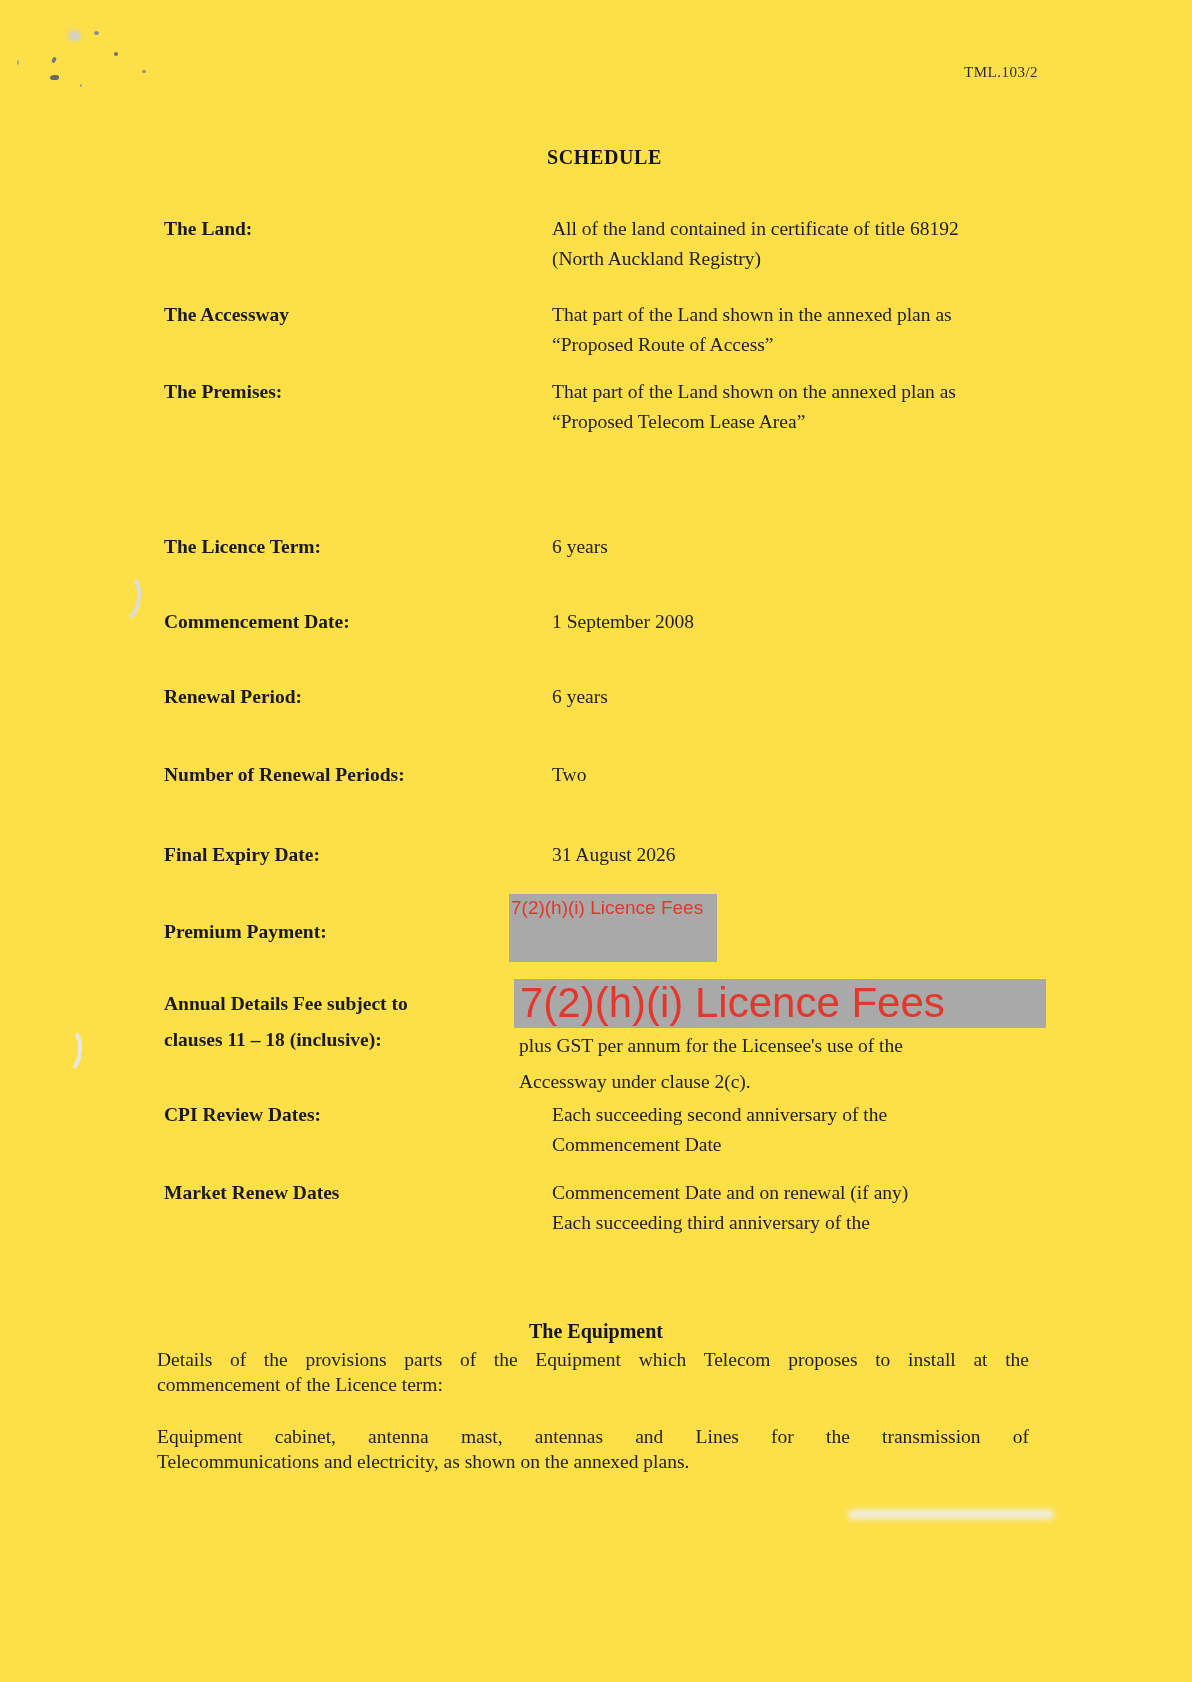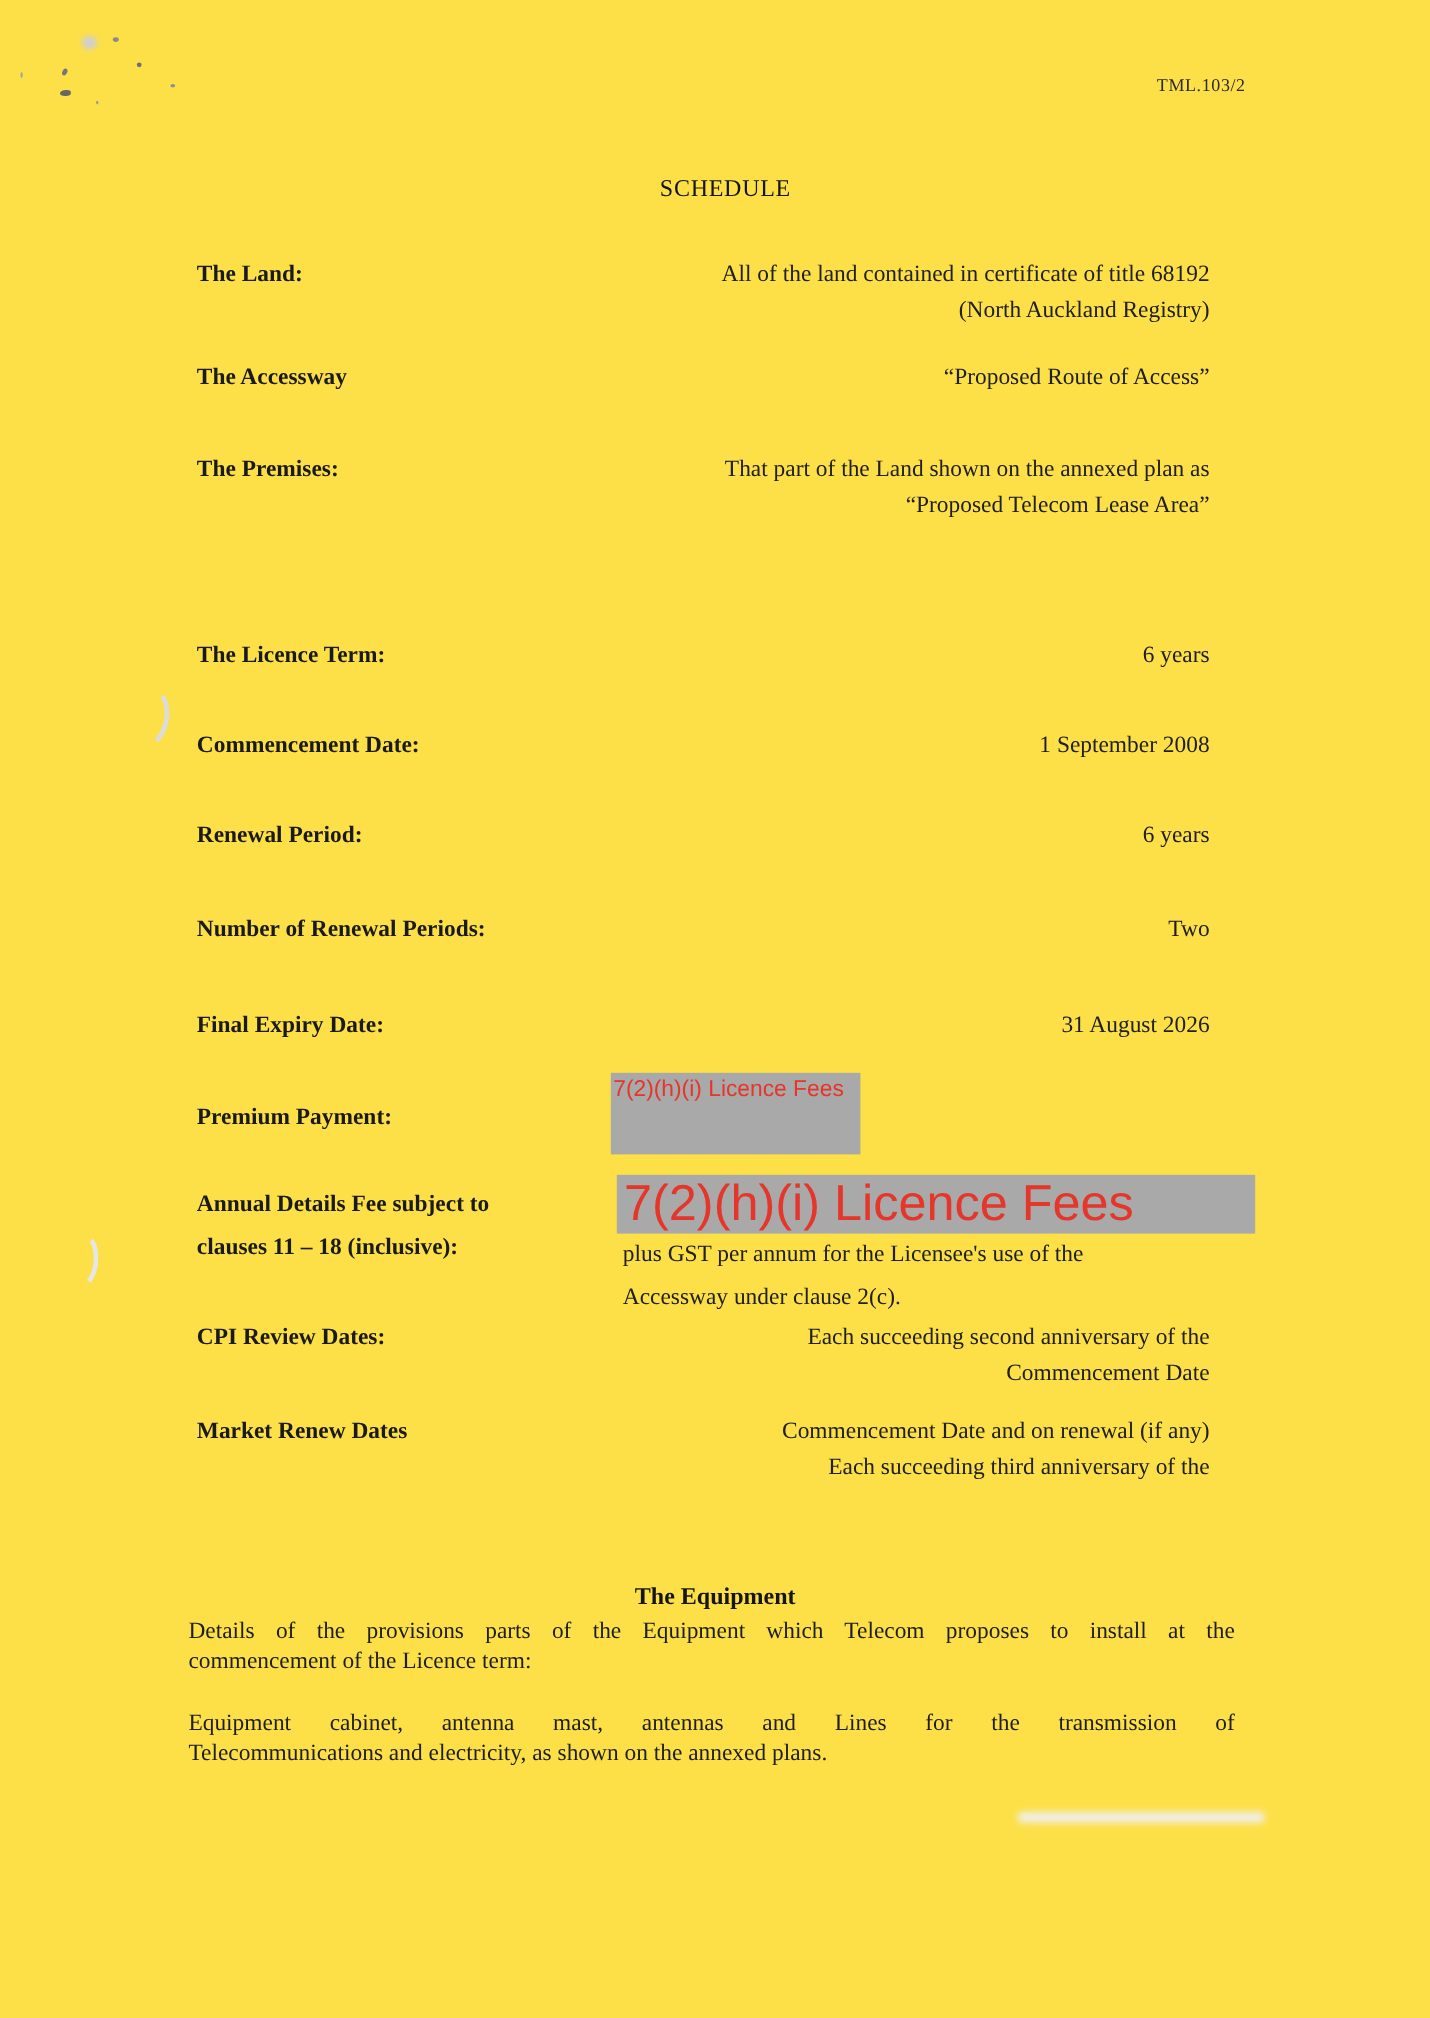--- a/index.html
+++ b/index.html
@@ -12,25 +12,25 @@
     overflow:hidden;
     margin:0 auto;
   }
   .doc-ref{
     position:absolute;left:964px;top:64px;
     font-size:15px;letter-spacing:.5px;color:#2a2a2a;
   }
   .title{
     position:absolute;left:0;top:146px;width:1192px;
     text-align:center;padding-left:17px;box-sizing:border-box;
-    font-weight:normal;font-size:20px;letter-spacing:.6px;color:#151515;
+    font-weight:bold;font-size:20px;letter-spacing:.6px;color:#151515;
   }
   .row{position:absolute;left:0;width:1192px;font-size:19.5px;line-height:30px;}
   .lbl{position:absolute;left:164px;font-weight:bold;color:#1a1a1a;width:330px;}
-  .val{position:absolute;left:503px;width:505px;color:#202020;text-align:right;}
+  .val{position:absolute;left:552px;width:505px;color:#202020;}
   .row-annual{line-height:36px;}
   .row-annual .lbl{width:320px;}
   
   .redact-sm{
     position:absolute;left:509px;top:894px;width:208px;height:68px;
     background:#a9a9a9;
   }
   .redact-sm .rtxt{
     font-family:"Liberation Sans", sans-serif;
     font-size:19px;line-height:23px;color:#e4362a;
@@ -91,20 +91,21 @@
     <span class="lbl">The Land:</span>
     <div class="val">
       <div>All of the land contained in certificate of title 68192</div>
       <div>(North Auckland Registry)</div>
     </div>
   </div>
 
   <div class="row" style="top:300px;">
     <span class="lbl">The Accessway</span>
     <div class="val">
+      <div>That part of the Land shown in the annexed plan as</div>
       <div>“Proposed Route of Access”</div>
     </div>
   </div>
 
   <div class="row" style="top:377px;">
     <span class="lbl">The Premises:</span>
     <div class="val">
       <div>That part of the Land shown on the annexed plan as</div>
       <div>“Proposed Telecom Lease Area”</div>
     </div>

